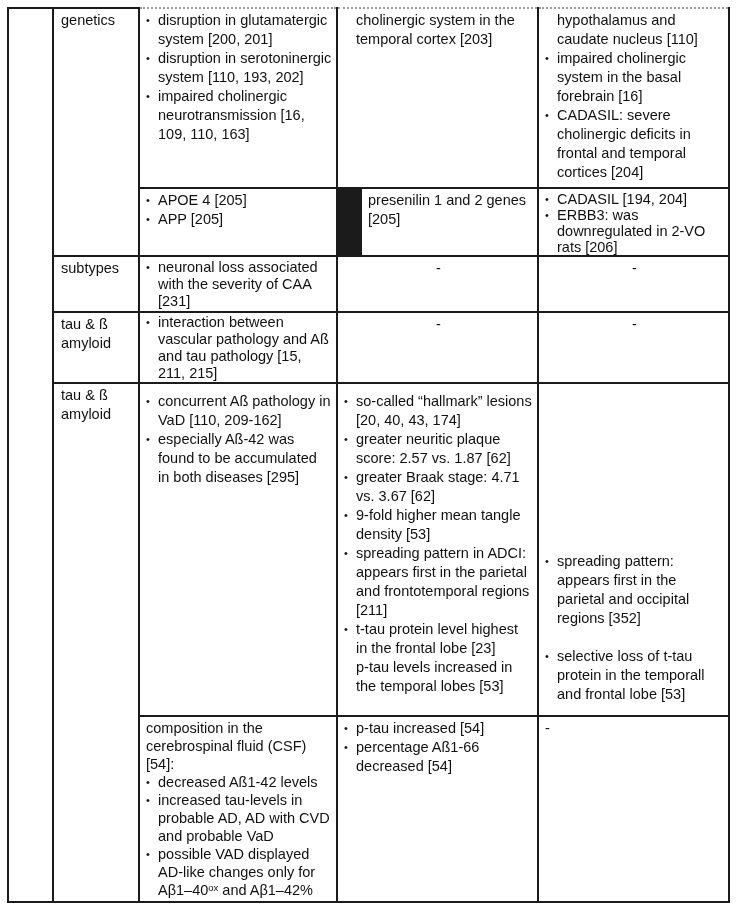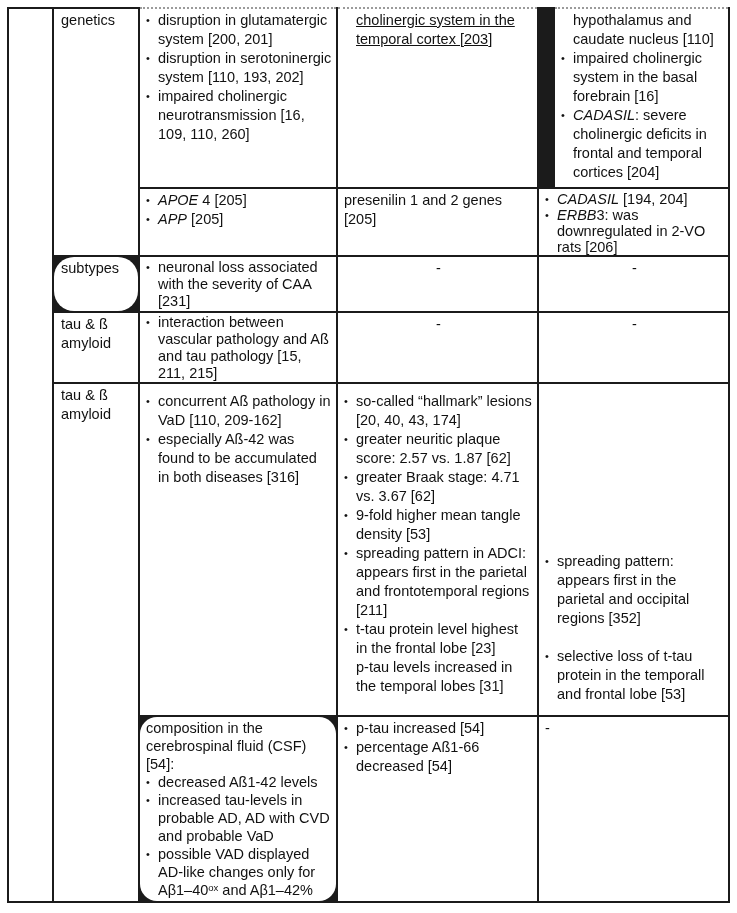--- a/index.html
+++ b/index.html
@@ -18,43 +18,43 @@
   }
   .cell{
     background:#ffffff;overflow:hidden;box-sizing:border-box;
     padding:2px 4px 0 6px;
   }
   .label{padding-left:7px;}
   .topsolid{border-top:2px solid #1b1b1b;}
   .topdot{border-top:2px dotted #9b9b9b;}
   .cA{grid-column:1;grid-row:1 / span 6;}
   .cB1{grid-column:2;grid-row:1 / span 2;}
-  .cB2{grid-column:2;grid-row:3;border-radius:20px;}
+  .cB2{grid-column:2;grid-row:3;}
   .cB3{grid-column:2;grid-row:4;}
   .cB4{grid-column:2;grid-row:5 / span 2;}
-  .cC1{grid-column:3;grid-row:1;} .cD1{grid-column:4;grid-row:1;text-decoration:underline;} .cE1{grid-column:5;grid-row:1;margin-left:16px;}
-  .cC2{grid-column:3;grid-row:2;} .cD2{grid-column:4;grid-row:2;} .cE2{grid-column:5;grid-row:2;}
+  .cC1{grid-column:3;grid-row:1;} .cD1{grid-column:4;grid-row:1;} .cE1{grid-column:5;grid-row:1;}
+  .cC2{grid-column:3;grid-row:2;} .cD2{grid-column:4;grid-row:2;margin-left:24px;} .cE2{grid-column:5;grid-row:2;}
   .cC3{grid-column:3;grid-row:3;} .cD3{grid-column:4;grid-row:3;} .cE3{grid-column:5;grid-row:3;}
   .cC4{grid-column:3;grid-row:4;} .cD4{grid-column:4;grid-row:4;} .cE4{grid-column:5;grid-row:4;}
   .cC5{grid-column:3;grid-row:5;} .cD5{grid-column:4;grid-row:5;} .cE5{grid-column:5;grid-row:5;}
   .cC6{grid-column:3;grid-row:6;} .cD6{grid-column:4;grid-row:6;} .cE6{grid-column:5;grid-row:6;}
   .center{text-align:center;}
   .lh16{line-height:16px;}
   .lh17{line-height:17px;}
-  .lh18{line-height:18px;border-radius:17px;}
+  .lh18{line-height:18px;}
   .pt1{padding-top:1px;}
   .pt8{padding-top:8px;}
   .vpush{padding-top:168px;}
   .item{display:flex;align-items:flex-start;}
   .item .b{flex:0 0 12px;width:12px;font-size:11px;line-height:inherit;}
   .item .t{flex:1;min-width:0;}
   .item.cont{padding-left:12px;}
   .item.plain{padding-left:0;}
   .item.gap{margin-top:19px;}
-  .it{font-style:italic;}
+  .it{}
   .sup{font-size:9.5px;position:relative;top:-4px;}
 </style>
 </head>
 <body>
 
 <div class="page">
   <div class="tbl">
 
     <div class="cell cA topsolid"></div>
 
@@ -83,21 +83,21 @@
         <div class="item">
           <span class="b">•</span>
           <span class="t">disruption in glutamatergic system [200, 201]</span>
         </div>
         <div class="item">
           <span class="b">•</span>
           <span class="t">disruption in serotoninergic system [110, 193, 202]</span>
         </div>
         <div class="item">
           <span class="b">•</span>
-          <span class="t">impaired cholinergic neurotransmission [16, 109, 110, 260]</span>
+          <span class="t">impaired cholinergic neurotransmission [16, 109, 110, 163]</span>
         </div>
       </div>
     <div class="cell cD1 topdot">
         <div class="item cont">
           <span class="t">cholinergic system in the temporal cortex [203]</span>
         </div>
       </div>
     <div class="cell cE1 topdot">
         <div class="item cont">
           <span class="t">hypothalamus and caudate nucleus [110]</span>
@@ -172,21 +172,21 @@
         </div>
       </div>
 
     <div class="cell cC5 pt8">
         <div class="item">
           <span class="b">•</span>
           <span class="t">concurrent Aß pathology in VaD [110, 209-162]</span>
         </div>
         <div class="item">
           <span class="b">•</span>
-          <span class="t">especially Aß-42 was found to be accumulated in both diseases [316]</span>
+          <span class="t">especially Aß-42 was found to be accumulated in both diseases [295]</span>
         </div>
       </div>
     <div class="cell cD5 pt8">
         <div class="item">
           <span class="b">•</span>
           <span class="t">so-called “hallmark” lesions [20, 40, 43, 174]</span>
         </div>
         <div class="item">
           <span class="b">•</span>
           <span class="t">greater neuritic plaque score: 2.57 vs. 1.87 [62]</span>
@@ -201,21 +201,21 @@
         </div>
         <div class="item">
           <span class="b">•</span>
           <span class="t">spreading pattern in ADCI: appears first in the parietal and frontotemporal regions [211]</span>
         </div>
         <div class="item">
           <span class="b">•</span>
           <span class="t">t-tau protein level highest in the frontal lobe [23]</span>
         </div>
         <div class="item cont">
-          <span class="t">p-tau levels increased in the temporal lobes [31]</span>
+          <span class="t">p-tau levels increased in the temporal lobes [53]</span>
         </div>
       </div>
     <div class="cell cE5 vpush">
         <div class="item">
           <span class="b">•</span>
           <span class="t">spreading pattern: appears first in the parietal and occipital regions [352]</span>
         </div>
         <div class="item gap">
           <span class="b">•</span>
           <span class="t">selective loss of t-tau protein in the temporall and frontal lobe [53]</span>

